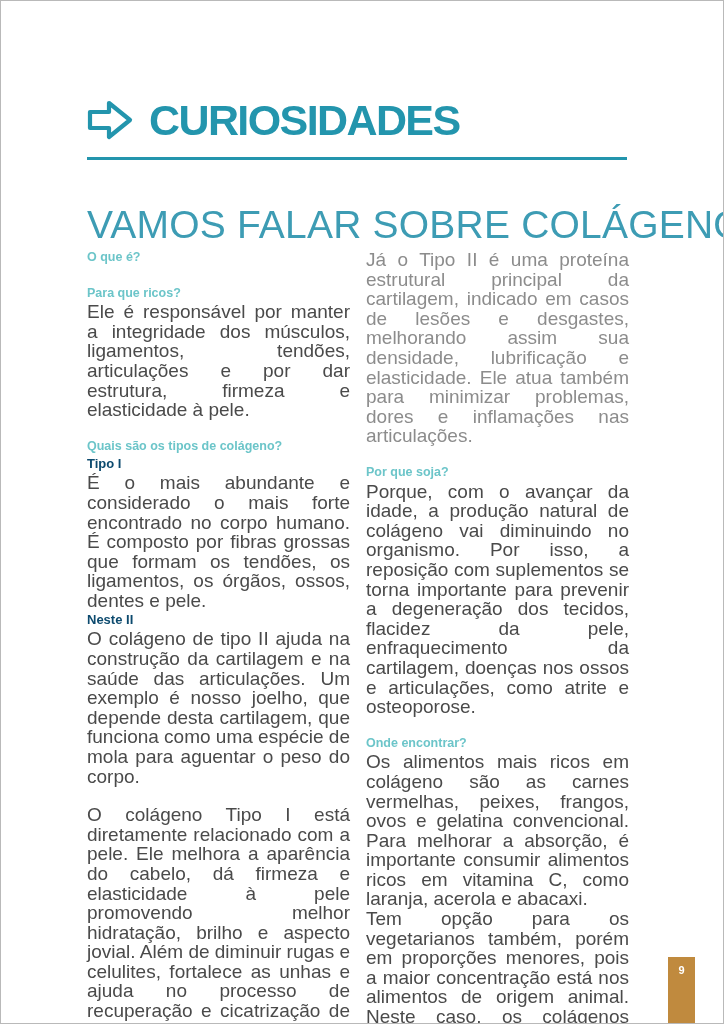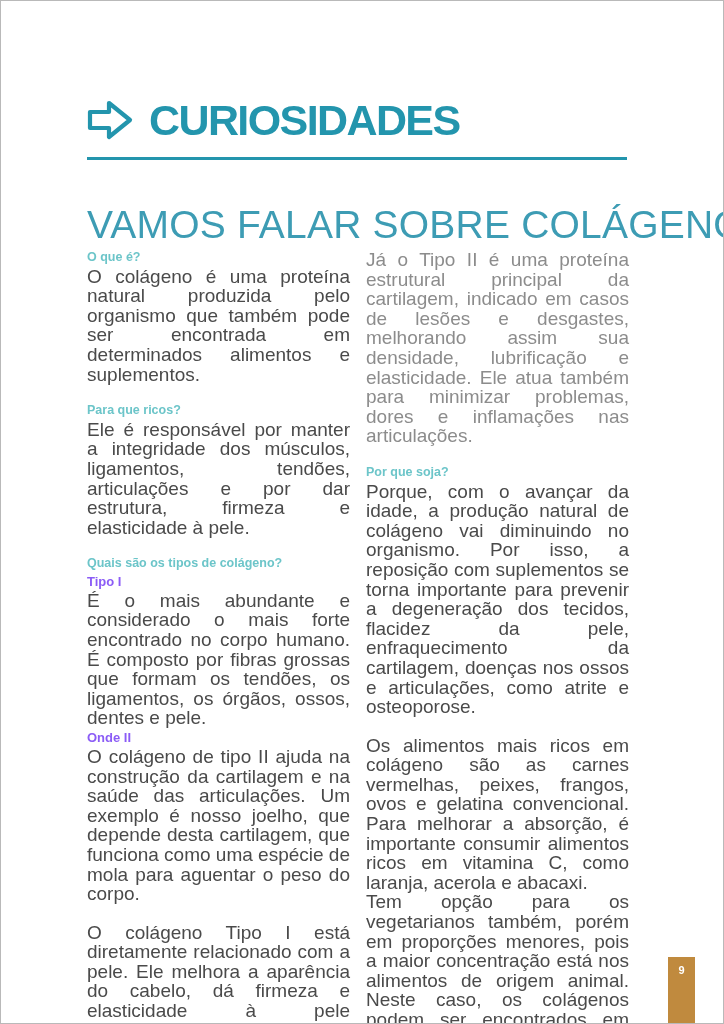--- a/index.html
+++ b/index.html
@@ -86,21 +86,21 @@
 
   .sec-heading {
     color: #6cc5c9;
     font-size: 12.5px;
     font-weight: bold;
     line-height: 1.25;
     margin-bottom: 1px;
   }
 
   .sub-heading {
-    color: #8b5cf6;
+    color: #0c4a6e;
     font-size: 13px;
     font-weight: bold;
     line-height: 1.3;
     margin-top: 2px;
     margin-bottom: 0px;
   }
 
   .body-text {
     color: #4a4a4a;
     font-size: 19px;
@@ -146,52 +146,52 @@
     </div>
     <div class="title-rule"></div>
     <div class="subtitle">VAMOS FALAR SOBRE COLÁGENO!</div>
   </div>
 
   <div class="columns">
 
     <div class="col">
 
       <div class="sec-heading">O que é?</div>
-      <div class="body-text">O colágeno é uma proteína natural produzida pelo organismo que também pode ser encontrada em determinados alimentos e suplementos.</div>
 
       <div class="gap-md"></div>
 
       <div class="sec-heading">Para que ricos?</div>
       <div class="body-text">Ele é responsável por manter a integridade dos músculos, ligamentos, tendões, articulações e por dar estrutura, firmeza e elasticidade à pele.</div>
 
       <div class="gap-md"></div>
 
       <div class="sec-heading">Quais são os tipos de colágeno?</div>
       <div class="sub-heading">Tipo I</div>
       <div class="body-text">É o mais abundante e considerado o mais forte encontrado no corpo humano. É composto por fibras grossas que formam os tendões, os ligamentos, os órgãos, ossos, dentes e pele.</div>
-      <div class="sub-heading">Onde II</div>
+      <div class="sub-heading">Neste II</div>
       <div class="body-text">O colágeno de tipo II ajuda na construção da cartilagem e na saúde das articulações. Um exemplo é nosso joelho, que depende desta cartilagem, que funciona como uma espécie de mola para aguentar o peso do corpo.</div>
 
       <div class="gap-md"></div>
 
       <div class="body-text">O colágeno Tipo I está diretamente relacionado com a pele. Ele melhora a aparência do cabelo, dá firmeza e elasticidade à pele promovendo melhor hidratação, brilho e aspecto jovial. Além de diminuir rugas e celulites, fortalece as unhas e ajuda no processo de recuperação e cicatrização de feridas e cirurgias.</div>
 
     </div>
 
     <div class="col">
 
       <div class="body-text muted">Já o Tipo II é uma proteína estrutural principal da cartilagem, indicado em casos de lesões e desgastes, melhorando assim sua densidade, lubrificação e elasticidade. Ele atua também para minimizar problemas, dores e inflamações nas articulações.</div>
 
       <div class="gap-md"></div>
 
       <div class="sec-heading">Por que soja?</div>
       <div class="body-text">Porque, com o avançar da idade, a produção natural de colágeno vai diminuindo no organismo. Por isso, a reposição com suplementos se torna importante para prevenir a degeneração dos tecidos, flacidez da pele, enfraquecimento da cartilagem, doenças nos ossos e articulações, como atrite e osteoporose.</div>
 
       <div class="gap-md"></div>
 
+      <div class="sec-heading">Onde encontrar?</div>
       <div class="body-text">Os alimentos mais ricos em colágeno são as carnes vermelhas, peixes, frangos, ovos e gelatina convencional. Para melhorar a absorção, é importante consumir alimentos ricos em vitamina C, como laranja, acerola e abacaxi.</div>
       <div class="body-text">Tem opção para os vegetarianos também, porém em proporções menores, pois a maior concentração está nos alimentos de origem animal. Neste caso, os colágenos podem ser encontrados em alimentos como seitan (bife de glúten de trigo), proteína de soja (leite, tofu e carne de soja), ervilha, lentilha, feijões, levedo de cerveja, oleaginosas e manteiga de amendoim. Existe colágeno também em forma de suplementos e no nosso portfólio de produtos HND você encontra opções para cabelo, pele, unha e articulações.</div>
 
     </div>
 
   </div>
 
   <div class="page-badge">
     <span>9</span>
   </div>

